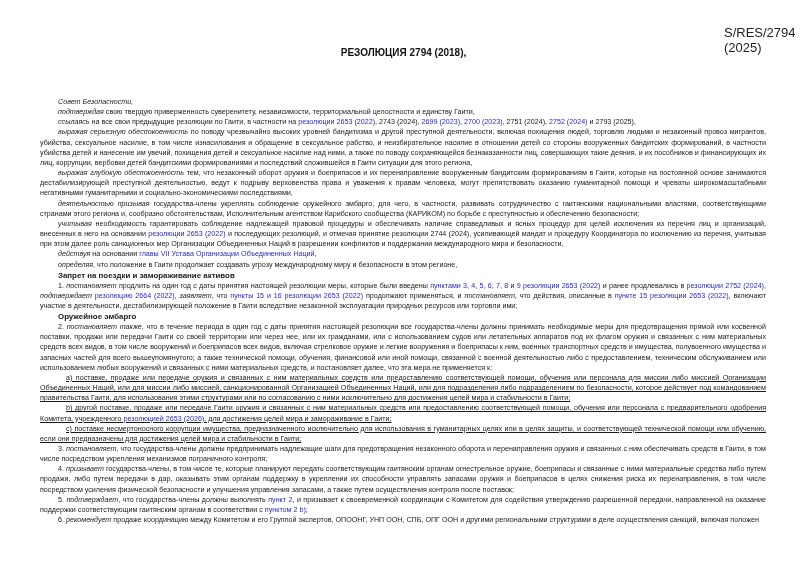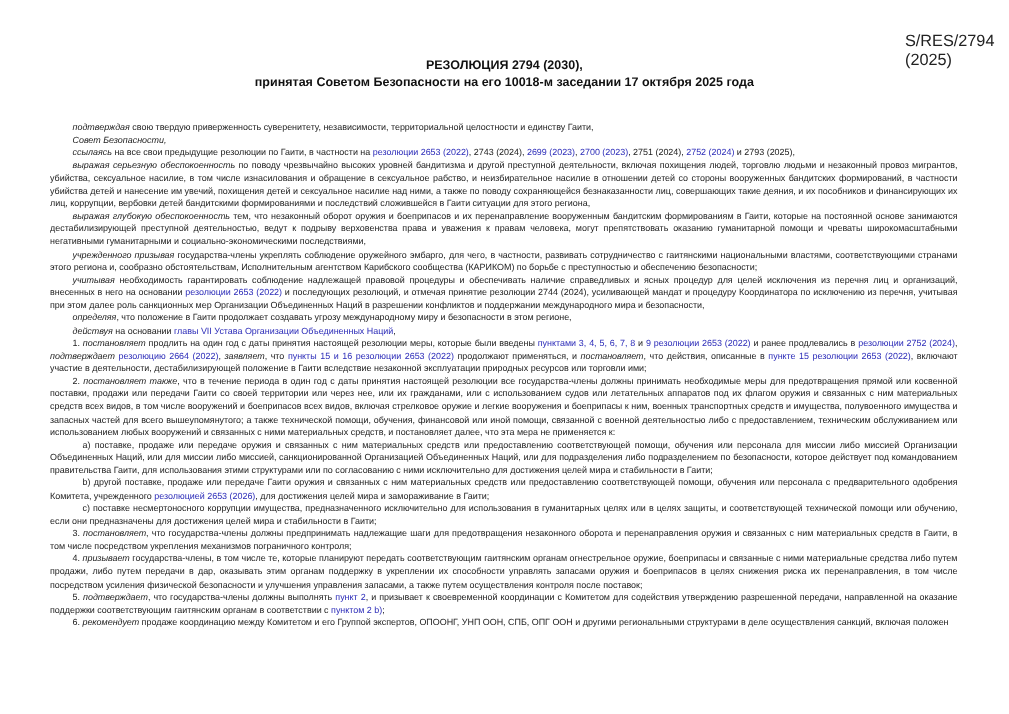--- a/index.html
+++ b/index.html
@@ -15,67 +15,68 @@
     position: absolute; top: 46px; left: 0; width: 807px; text-align: center;
     font-weight: bold; font-size: 10px; line-height: 14px; color: #111;
   }
   #title-block .res-word { }
   #content {
     position: absolute; top: 97px; left: 40px; width: 726px;
     font-size: 7.15px; line-height: 10.15px; text-align: justify;
   }
   #content p { margin: 0; text-indent: 18px; }
   #content p.heading { font-weight: bold; font-size: 7.9px; line-height: 11px; margin-top: 0; }
-  #content p.subitem { text-indent: 26px; }
+  #content p.subitem { text-indent: 26px; text-decoration: underline; }
   .i { font-style: italic; text-align: right; }
   .lnk { color: #2b2bb8; text-decoration: none; cursor: pointer; }
 </style>
 </head>
 <body>
 
 <div id="symbol">S/RES/2794 (2025)</div>
 
 <div id="title-block">
-  <div><span class="res-word">РЕЗОЛЮЦИЯ</span><span> 2794 (2030),</span></div>
-  <div>принятая Советом Безопасности на его 10018-м заседании 17 октября 2025 года</div>
+  <div><span class="res-word">РЕЗОЛЮЦИЯ</span><span> 2794 (2018),</span></div>
 </div>
 
 <div id="content">
 
+  <p><span class="i">Совет Безопасности,</span></p>
+
   <p><span class="i">подтверждая</span><span> свою твердую приверженность суверенитету, независимости, территориальной целостности и единству Гаити,</span></p>
-
-  <p><span class="i">Совет Безопасности,</span></p>
 
   <p><span class="i">ссылаясь</span><span> на все свои предыдущие резолюции по Гаити, в частности на </span><a class="lnk" style="color: rgb(43, 43, 184);">резолюции 2653 (2022)</a><span>, 2743 (2024), </span><a class="lnk" style="color: rgb(43, 43, 184);">2699 (2023)</a><span>, </span><a class="lnk" style="color: rgb(43, 43, 184);">2700 (2023)</a><span>, 2751 (2024), </span><a class="lnk" style="color: rgb(43, 43, 184);">2752 (2024)</a><span> и 2793 (2025),</span></p>
 
   <p><span class="i">выражая серьезную обеспокоенность</span><span> по поводу чрезвычайно высоких уровней бандитизма и другой преступной деятельности, включая похищения людей, торговлю людьми и незаконный провоз мигрантов, убийства, сексуальное насилие, в том числе изнасилования и обращение в сексуальное рабство, и неизбирательное насилие в отношении детей со стороны вооруженных бандитских формирований, в частности убийства детей и нанесение им увечий, похищения детей и сексуальное насилие над ними, а также по поводу сохраняющейся безнаказанности лиц, совершающих такие деяния, и их пособников и финансирующих их лиц, коррупции, вербовки детей бандитскими формированиями и последствий сложившейся в Гаити ситуации для этого региона,</span></p>
 
   <p><span class="i">выражая глубокую обеспокоенность</span><span> тем, что незаконный оборот оружия и боеприпасов и их перенаправление вооруженным бандитским формированиям в Гаити, которые на постоянной основе занимаются дестабилизирующей преступной деятельностью, ведут к подрыву верховенства права и уважения к правам человека, могут препятствовать оказанию гуманитарной помощи и чреваты широкомасштабными негативными гуманитарными и социально-экономическими последствиями,</span></p>
 
-  <p><span class="i">учрежденного призывая</span><span> государства-члены укреплять соблюдение оружейного эмбарго, для чего, в частности, развивать сотрудничество с гаитянскими национальными властями, соответствующими странами этого региона и, сообразно обстоятельствам, Исполнительным агентством Карибского сообщества (КАРИКОМ) по борьбе с преступностью и обеспечению безопасности;</span></p>
+  <p><span class="i">деятельностью призывая</span><span> государства-члены укреплять соблюдение оружейного эмбарго, для чего, в частности, развивать сотрудничество с гаитянскими национальными властями, соответствующими странами этого региона и, сообразно обстоятельствам, Исполнительным агентством Карибского сообщества (КАРИКОМ) по борьбе с преступностью и обеспечению безопасности;</span></p>
 
   <p><span class="i">учитывая</span><span> необходимость гарантировать соблюдение надлежащей правовой процедуры и обеспечивать наличие справедливых и ясных процедур для целей исключения из перечня лиц и организаций, внесенных в него на основании </span><a class="lnk" style="color: rgb(43, 43, 184);">резолюции 2653 (2022)</a><span> и последующих резолюций, и отмечая принятие резолюции 2744 (2024), усиливающей мандат и процедуру Координатора по исключению из перечня, учитывая при этом далее роль санкционных мер Организации Объединенных Наций в разрешении конфликтов и поддержании международного мира и безопасности,</span></p>
 
+  <p><span class="i">действуя</span><span> на основании </span><a class="lnk" style="color: rgb(43, 43, 184);">главы VII Устава Организации Объединенных Наций</a><span>,</span></p>
+
   <p><span class="i">определяя</span><span>, что положение в Гаити продолжает создавать угрозу международному миру и безопасности в этом регионе,</span></p>
 
-  <p><span class="i">действуя</span><span> на основании </span><a class="lnk" style="color: rgb(43, 43, 184);">главы VII Устава Организации Объединенных Наций</a><span>,</span></p>
-
+  <p class="heading">Запрет на поездки и замораживание активов</p>
 
   <p><span>1. </span><span class="i">постановляет</span><span> продлить на один год с даты принятия настоящей резолюции меры, которые были введены </span><a class="lnk" style="color: rgb(43, 43, 184);">пунктами 3, 4, 5, 6, 7, 8</a><span> и </span><a class="lnk" style="color: rgb(43, 43, 184);">9 резолюции 2653 (2022)</a><span> и ранее продлевались в </span><a class="lnk" style="color: rgb(43, 43, 184);">резолюции 2752 (2024)</a><span>, </span><span class="i">подтверждает</span><span> </span><a class="lnk" style="color: rgb(43, 43, 184);">резолюцию 2664 (2022)</a><span>, </span><span class="i">заявляет</span><span>, что </span><a class="lnk" style="color: rgb(43, 43, 184);">пункты 15 и 16 резолюции 2653 (2022)</a><span> продолжают применяться, и </span><span class="i">постановляет</span><span>, что действия, описанные в </span><a class="lnk" style="color: rgb(43, 43, 184);">пункте 15 резолюции 2653 (2022)</a><span>, включают участие в деятельности, дестабилизирующей положение в Гаити вследствие незаконной эксплуатации природных ресурсов или торговли ими;</span></p>
 
+  <p class="heading">Оружейное эмбарго</p>
 
   <p><span>2. </span><span class="i">постановляет также</span><span>, что в течение периода в один год с даты принятия настоящей резолюции все государства-члены должны принимать необходимые меры для предотвращения прямой или косвенной поставки, продажи или передачи Гаити со своей территории или через нее, или их гражданами, или с использованием судов или летательных аппаратов под их флагом оружия и связанных с ним материальных средств всех видов, в том числе вооружений и боеприпасов всех видов, включая стрелковое оружие и легкие вооружения и боеприпасы к ним, военных транспортных средств и имущества, полувоенного имущества и запасных частей для всего вышеупомянутого; а также технической помощи, обучения, финансовой или иной помощи, связанной с военной деятельностью либо с предоставлением, техническим обслуживанием или использованием любых вооружений и связанных с ними материальных средств, и постановляет далее, что эта мера не применяется к:</span></p>
 
   <p class="subitem">a) поставке, продаже или передаче оружия и связанных с ним материальных средств или предоставлению соответствующей помощи, обучения или персонала для миссии либо миссией Организации Объединенных Наций, или для миссии либо миссией, санкционированной Организацией Объединенных Наций, или для подразделения либо подразделением по безопасности, которое действует под командованием правительства Гаити, для использования этими структурами или по согласованию с ними исключительно для достижения целей мира и стабильности в Гаити;</p>
 
   <p class="subitem"><span>b) другой поставке, продаже или передаче Гаити оружия и связанных с ним материальных средств или предоставлению соответствующей помощи, обучения или персонала с предварительного одобрения Комитета, учрежденного </span><a class="lnk" style="color: rgb(43, 43, 184);">резолюцией 2653 (2026)</a><span>, для достижения целей мира и замораживание в Гаити;</span></p>
 
   <p class="subitem">c) поставке несмертоносного коррупции имущества, предназначенного исключительно для использования в гуманитарных целях или в целях защиты, и соответствующей технической помощи или обучению, если они предназначены для достижения целей мира и стабильности в Гаити;</p>
 
-  <p><span>3. </span><span class="i">постановляет</span><span>, что государства-члены должны предпринимать надлежащие шаги для предотвращения незаконного оборота и перенаправления оружия и связанных с ним материальных средств в Гаити, в том числе посредством укрепления механизмов пограничного контроля;</span></p>
+  <p><span>3. </span><span class="i">постановляет</span><span>, что государства-члены должны предпринимать надлежащие шаги для предотвращения незаконного оборота и перенаправления оружия и связанных с ним обеспечивать средств в Гаити, в том числе посредством укрепления механизмов пограничного контроля;</span></p>
 
   <p><span>4. </span><span class="i">призывает</span><span> государства-члены, в том числе те, которые планируют передать соответствующим гаитянским органам огнестрельное оружие, боеприпасы и связанные с ними материальные средства либо путем продажи, либо путем передачи в дар, оказывать этим органам поддержку в укреплении их способности управлять запасами оружия и боеприпасов в целях снижения риска их перенаправления, в том числе посредством усиления физической безопасности и улучшения управления запасами, а также путем осуществления контроля после поставок;</span></p>
 
   <p><span>5. </span><span class="i">подтверждает</span><span>, что государства-члены должны выполнять </span><a class="lnk" style="color: rgb(43, 43, 184);">пункт 2</a><span>, и призывает к своевременной координации с Комитетом для содействия утверждению разрешенной передачи, направленной на оказание поддержки соответствующим гаитянским органам в соответствии с </span><a class="lnk" style="color: rgb(43, 43, 184);">пунктом 2 b)</a><span>;</span></p>
 
   <p style="text-align:left;"><span>6. </span><span class="i">рекомендует</span><span> продаже координацию между Комитетом и его Группой экспертов, ОПООНГ, УНП ООН, СПБ, ОПГ ООН и другими региональными структурами в деле осуществления санкций, включая положен</span></p>
 
 </div>
 
 </body></html>

